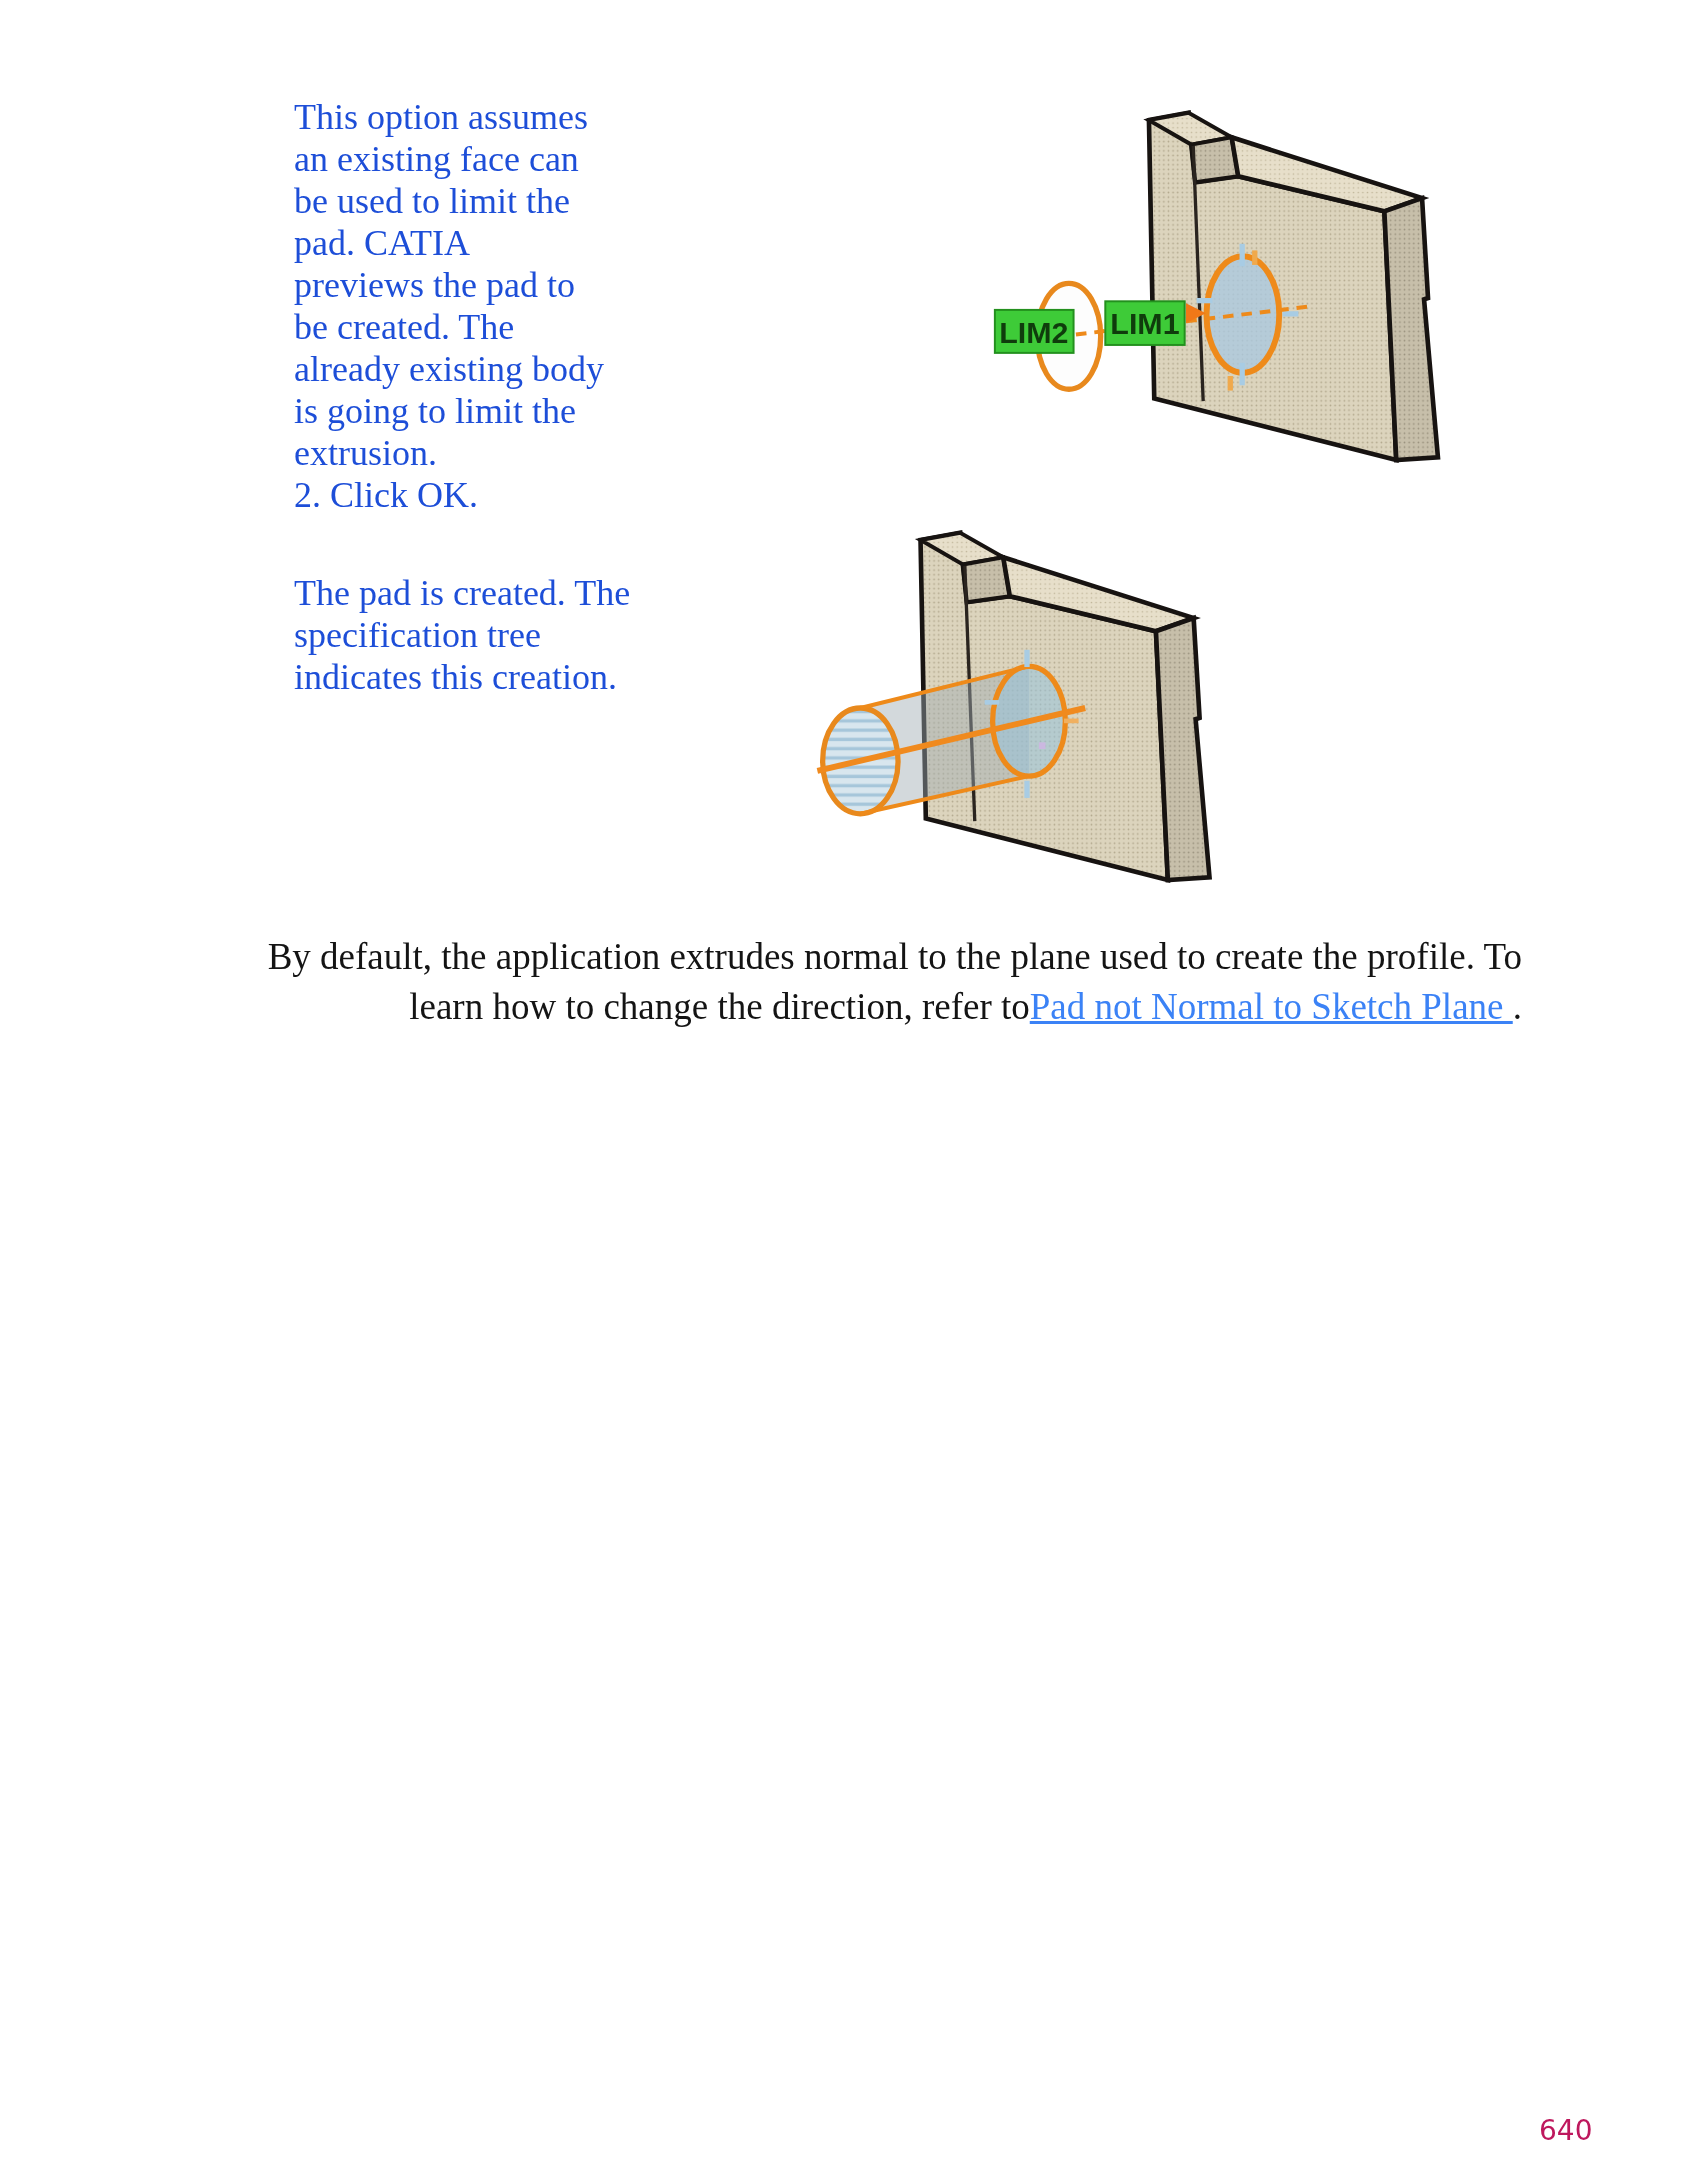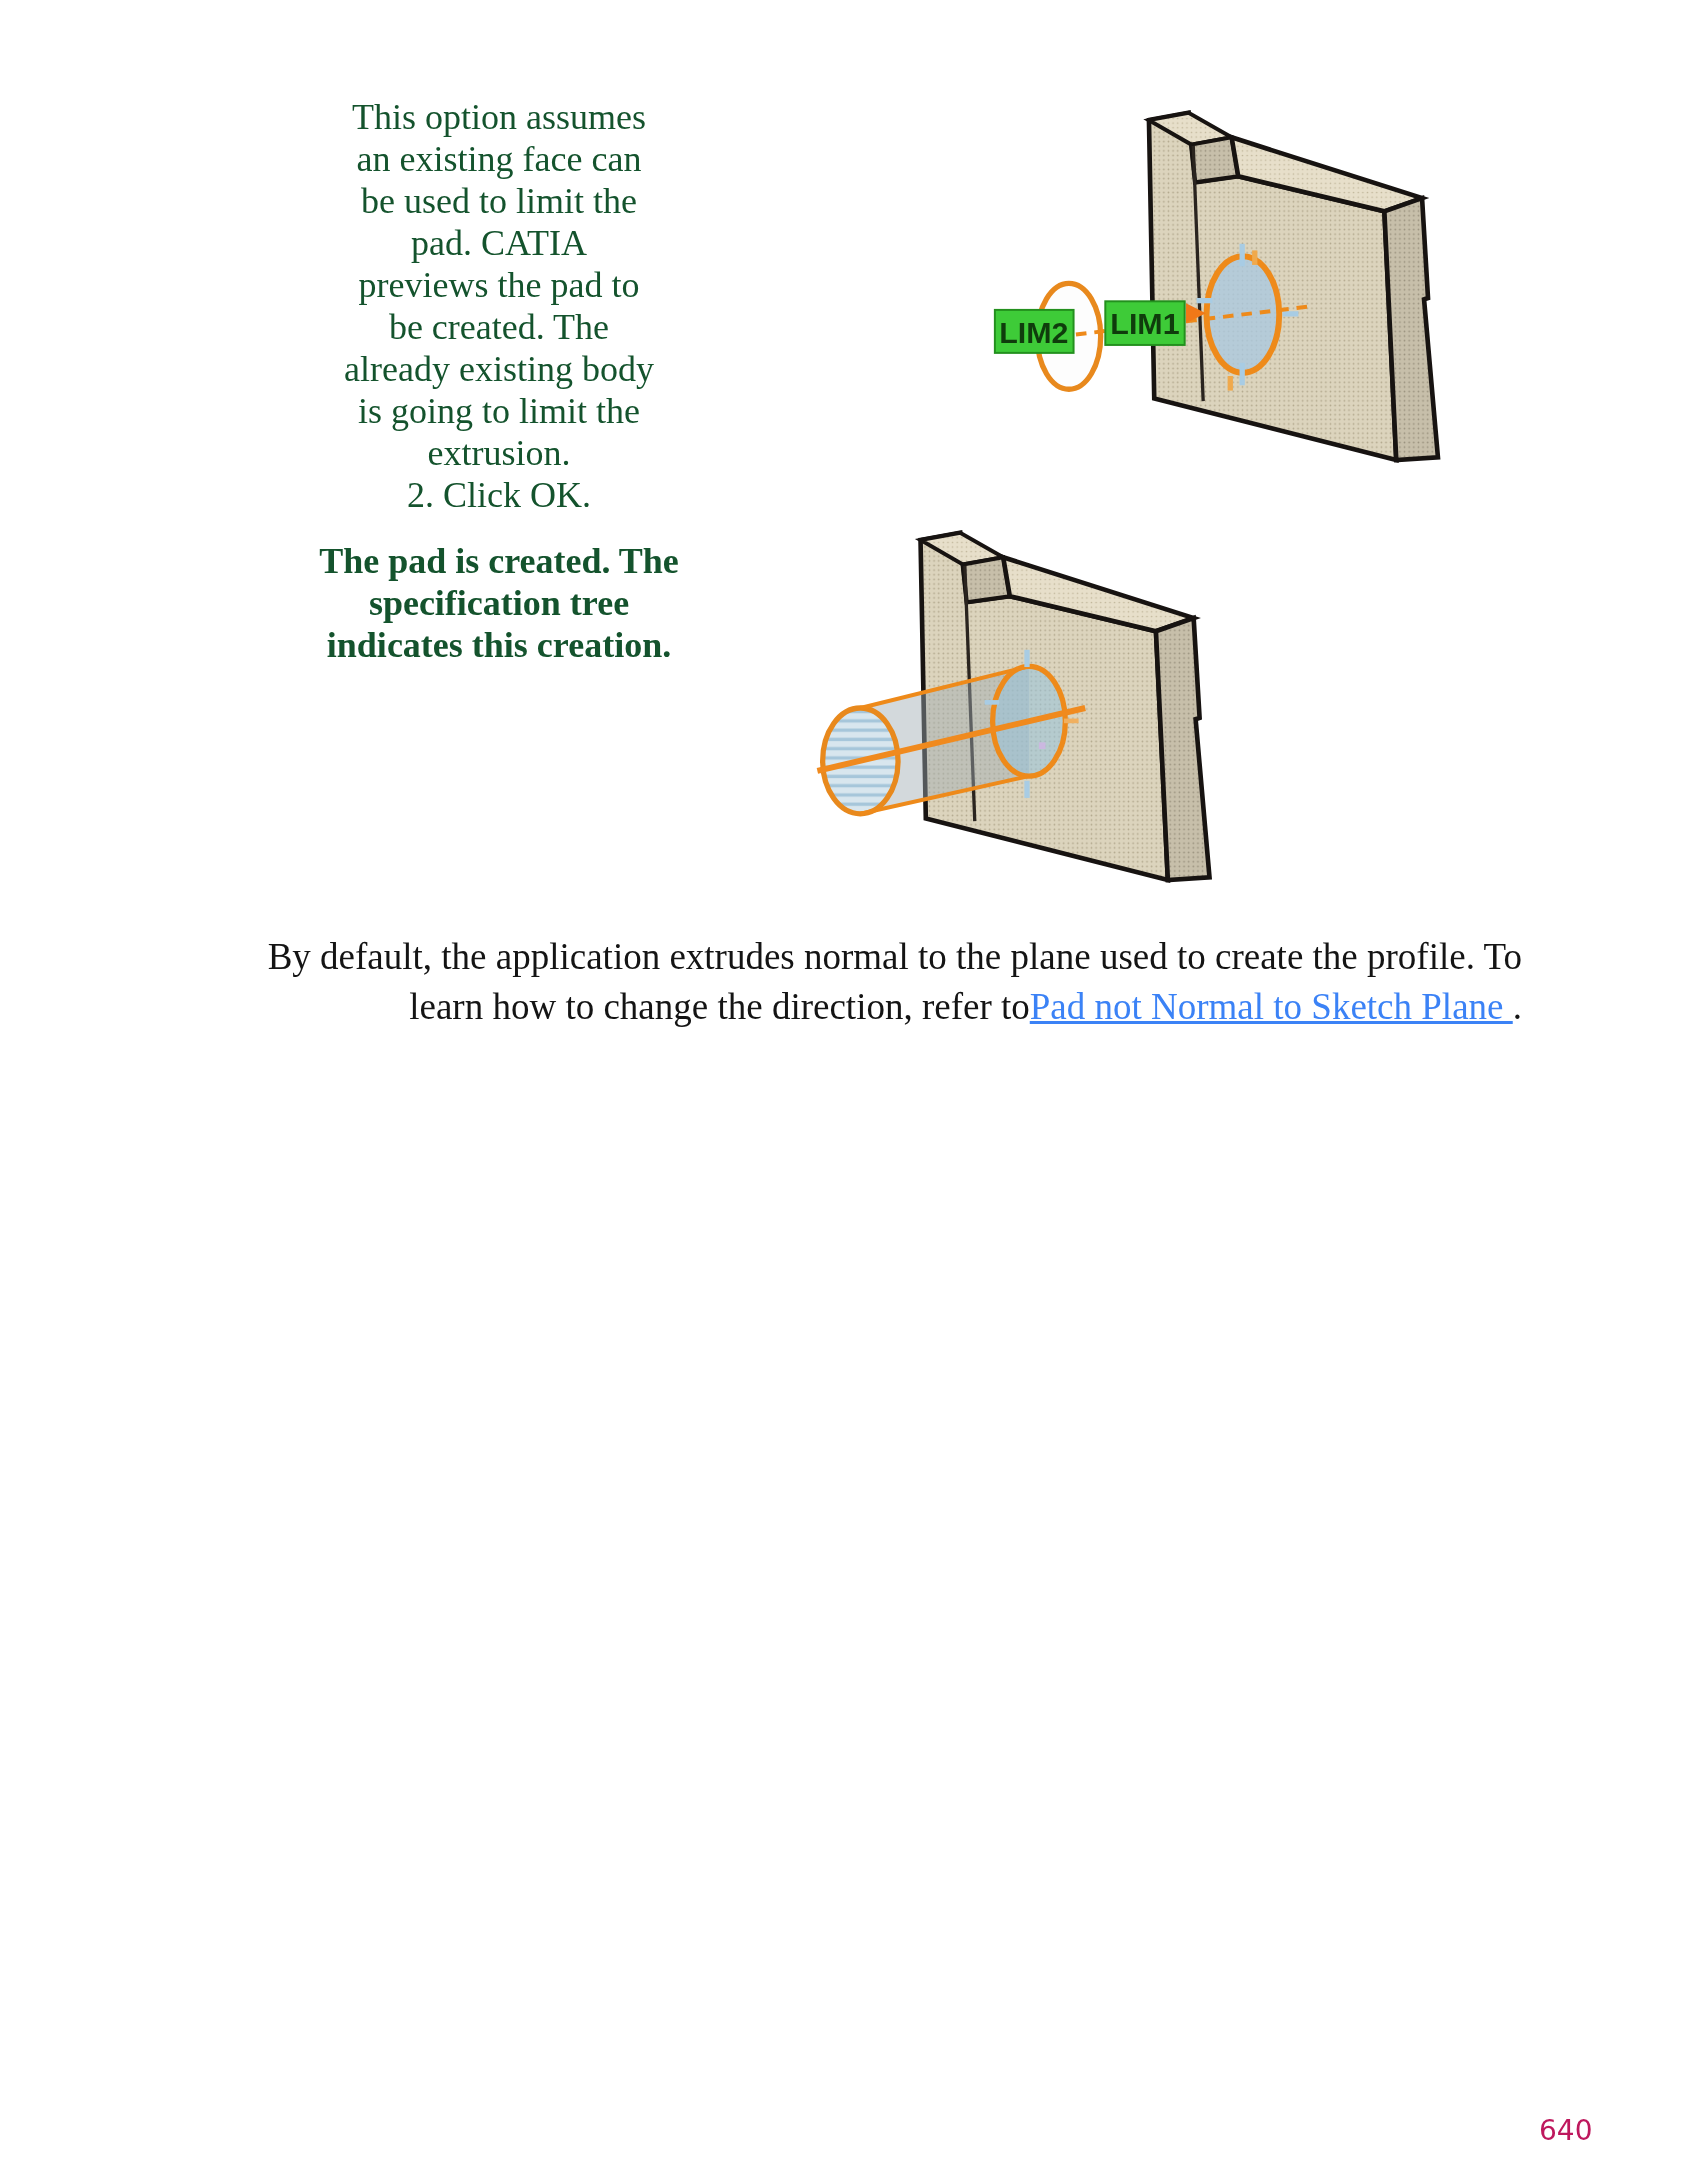--- a/index.html
+++ b/index.html
@@ -1,21 +1,21 @@
 <!DOCTYPE html>
 <html style="font-size:10.6px"><head>
 <meta charset="utf-8">
 <style>
   html,body{margin:0;padding:0;}
   body{background:#ffffff;font-family:"Liberation Serif", serif;}
   .page{position:relative;width:1687px;height:2183px;background:#ffffff;overflow:hidden;}
 
   
-  .col-block{position:absolute;left:294px;width:410px;color:#14532d;
-             font-size:36px;line-height:42px;white-space:nowrap;text-align:center;}
+  .col-block{position:absolute;left:294px;width:410px;color:#1d4ed8;
+             font-size:36px;line-height:42px;white-space:nowrap;}
   .col-block .tline{height:42px;}
 
   
   .footer-para{position:absolute;left:172px;top:932px;width:1350px;color:#141414;
                font-size:37px;line-height:50px;white-space:nowrap;text-align:right;}
   .footer-para .tline{height:50px;}
   a.doc-link{color:#3b82f6;text-decoration:underline;cursor:pointer;margin-top:12px;}
 
   
   .page-number{position:absolute;left:1539px;top:2114px;width:79px;
@@ -39,21 +39,21 @@
     <div class="tline">be used to limit the</div>
     <div class="tline">pad. CATIA</div>
     <div class="tline">previews the pad to</div>
     <div class="tline">be created. The</div>
     <div class="tline">already existing body</div>
     <div class="tline">is going to limit the</div>
     <div class="tline">extrusion.</div>
     <div class="tline">2. Click OK.</div>
   </div>
 
-  <div class="col-block" style="top:540px;font-weight:bold;">
+  <div class="col-block" style="top:572px;">
     <div class="tline">The pad is created. The</div>
     <div class="tline">specification tree</div>
     <div class="tline">indicates this creation.</div>
   </div>
 
   <div class="fig fig1">
     <svg width="503" height="410" viewBox="0 0 760 620">
       <defs>
         <pattern id="dotsMid1" width="7" height="7" patternUnits="userSpaceOnUse">
           <rect width="7" height="7" fill="#dcd4bd"></rect>

